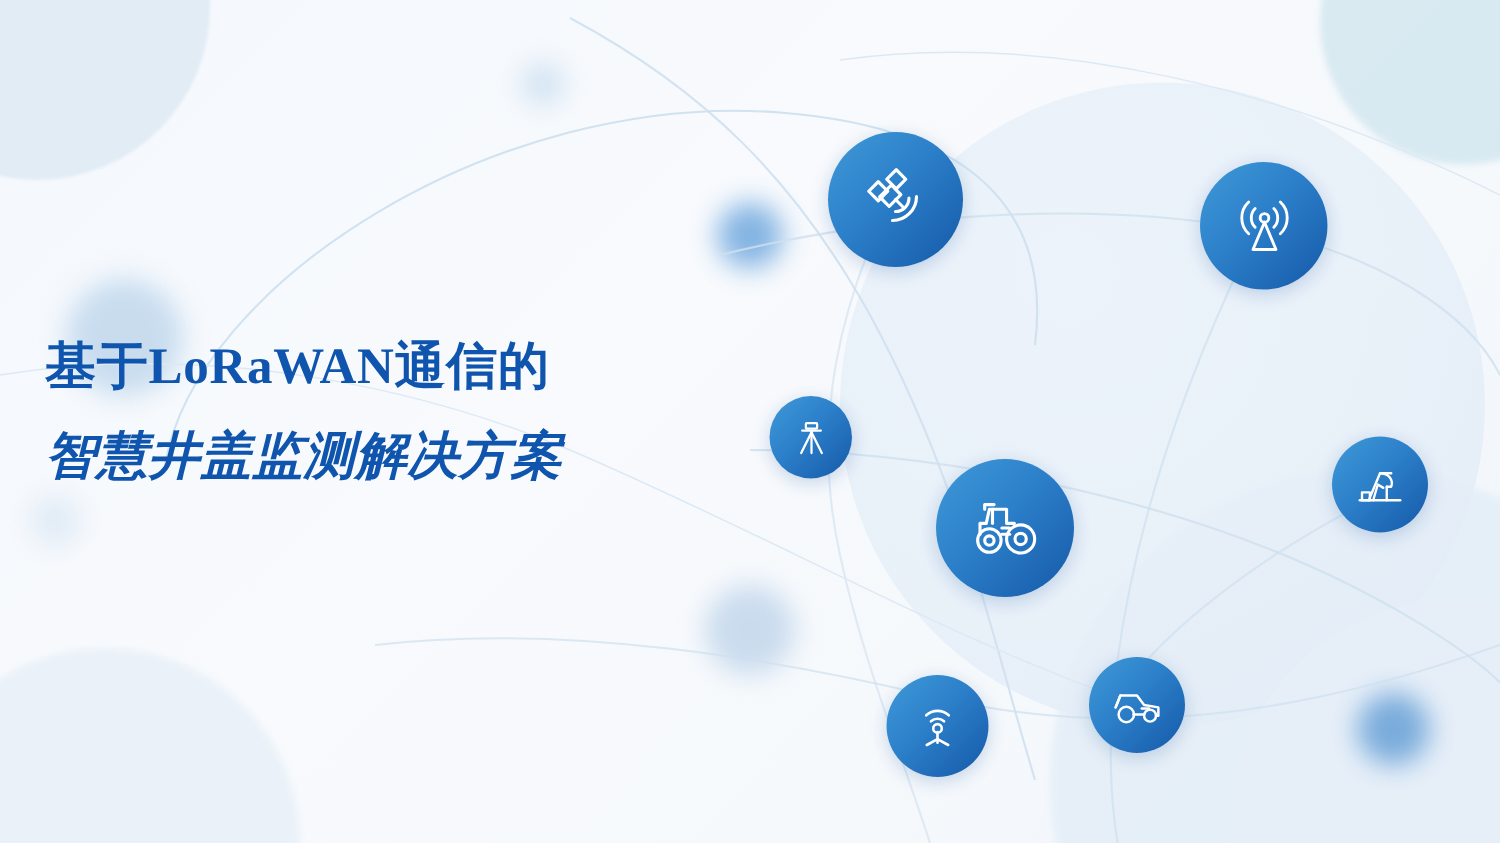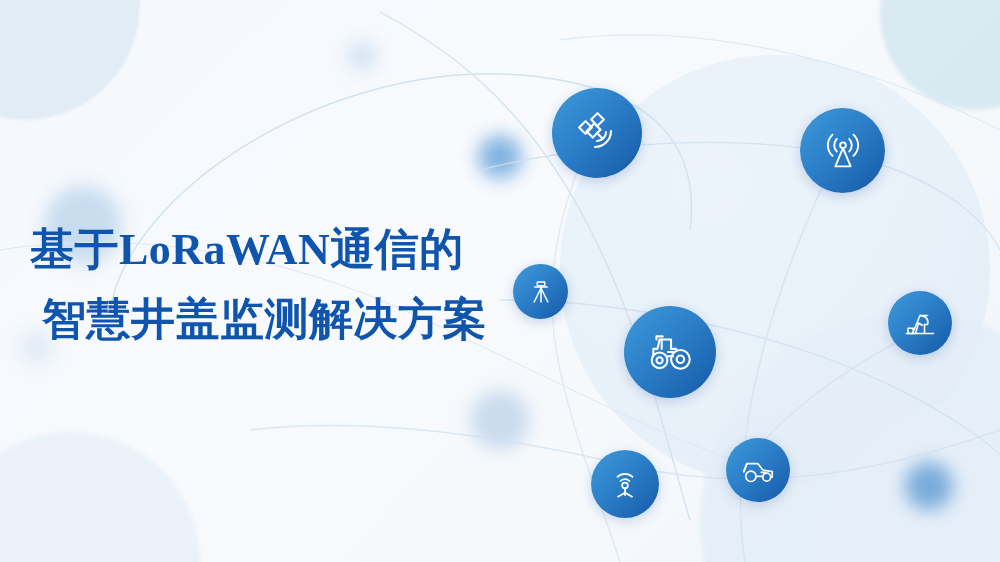--- a/index.html
+++ b/index.html
@@ -106,28 +106,28 @@
 
   
   .title-block {
     position: absolute;
     left: 0; top: 228px;
     width: 560px;
   }
   .title-line {
     color: #0f55ae;
     font-family: "Liberation Serif", serif;
-    font-size: 44px;
+    font-size: 34px;
     font-weight: 700;
     letter-spacing: .5px;
     line-height: 1.0;
     white-space: nowrap;
   }
   .title-line-1 { margin-left: 30px; margin-bottom: 26px; }
-  .title-line-2 { margin-left: 42px; }
+  .title-line-2 { margin-left: 30px; font-style: italic; }
 </style>
 </head>
 <body>
 
 <div id="slide">
 
   <div class="bg-layer">
     <div class="blob blob-tl"></div>
     <div class="blob blob-tr"></div>
     <div class="blob blob-bl"></div>

